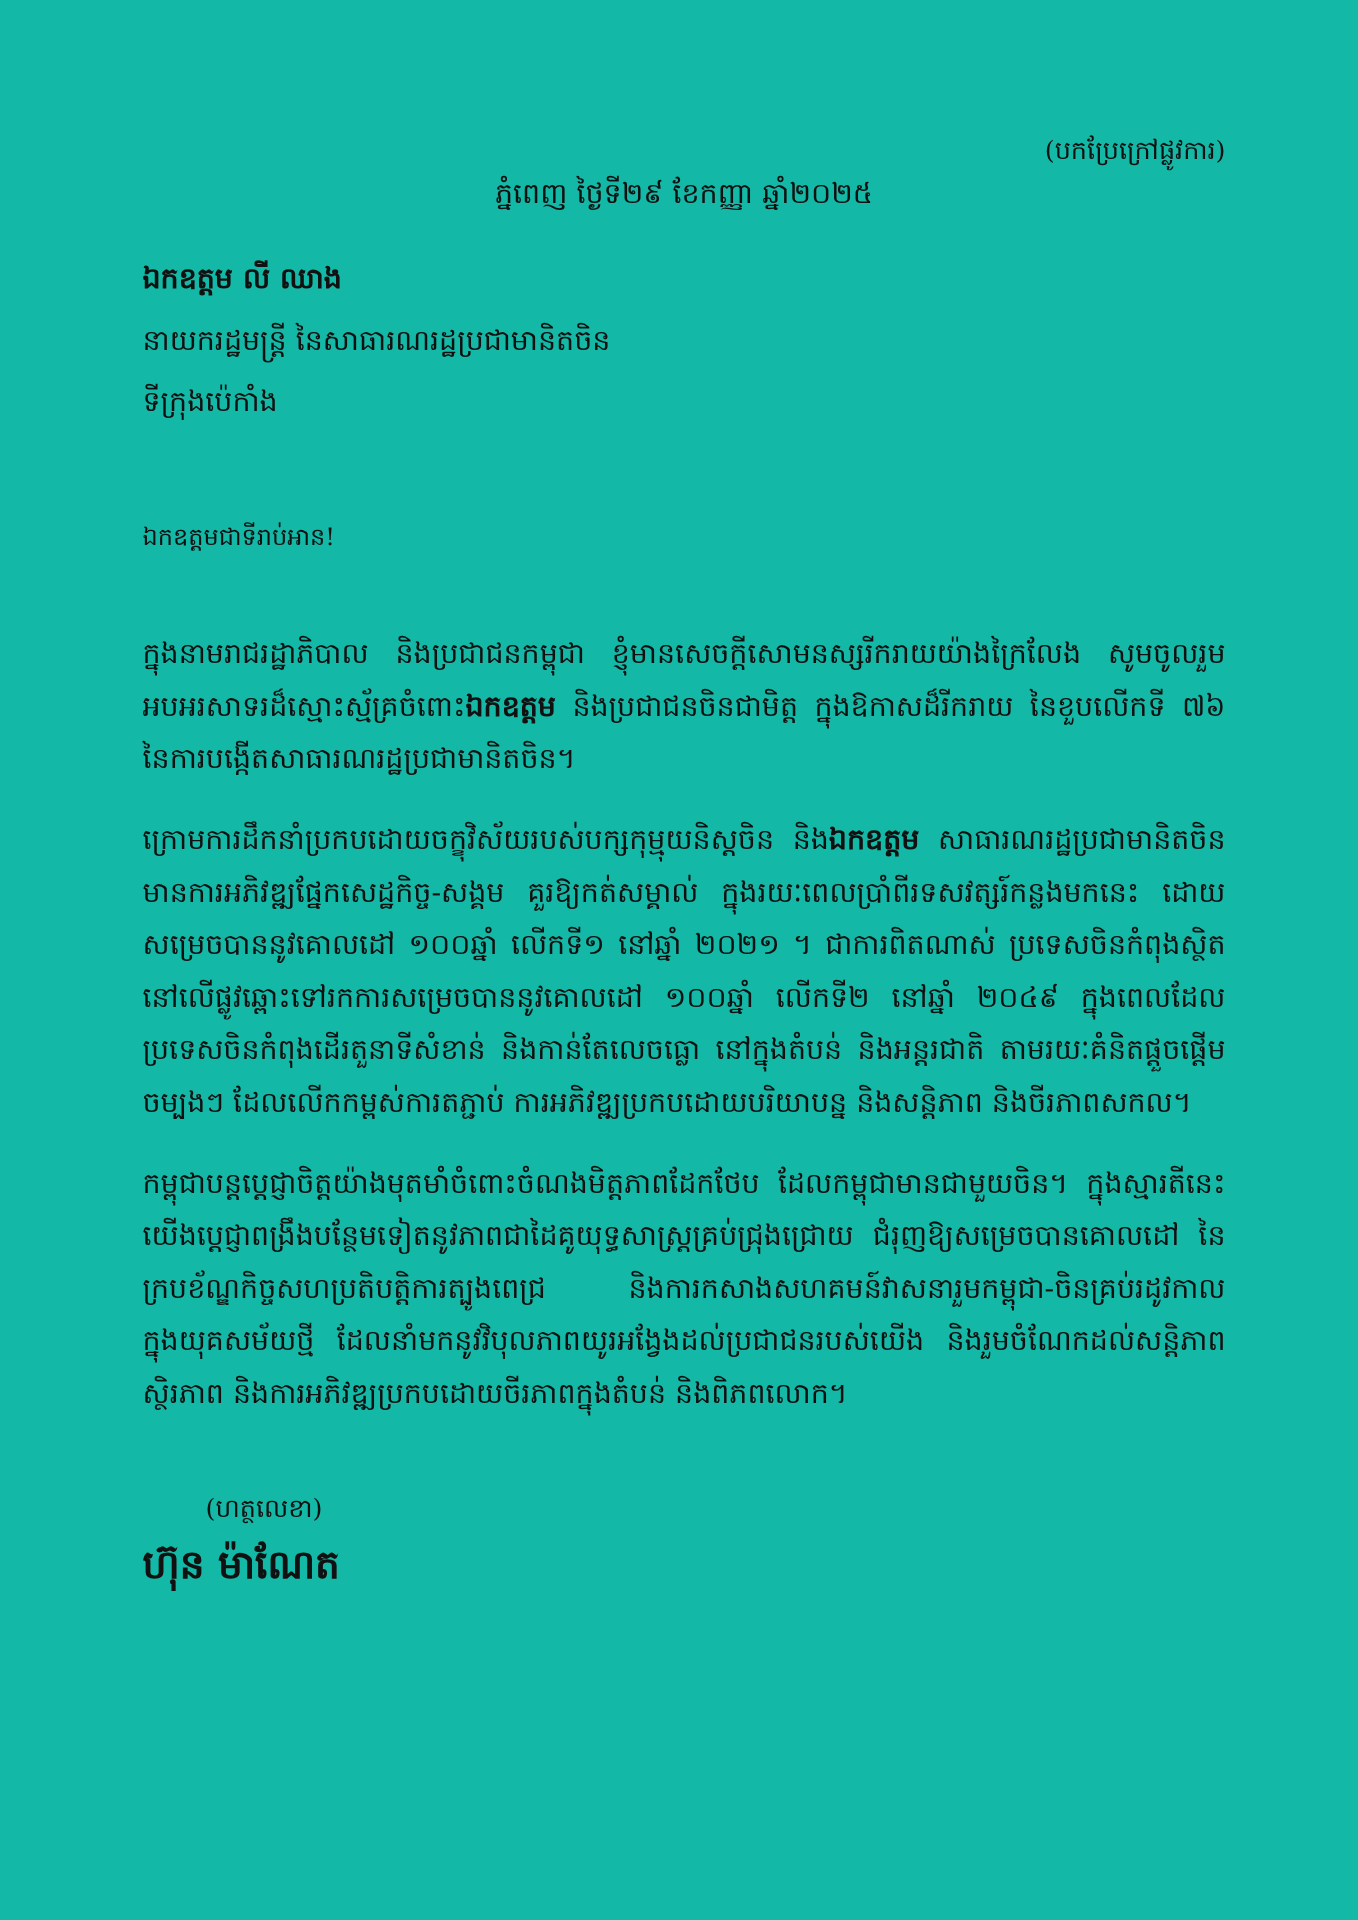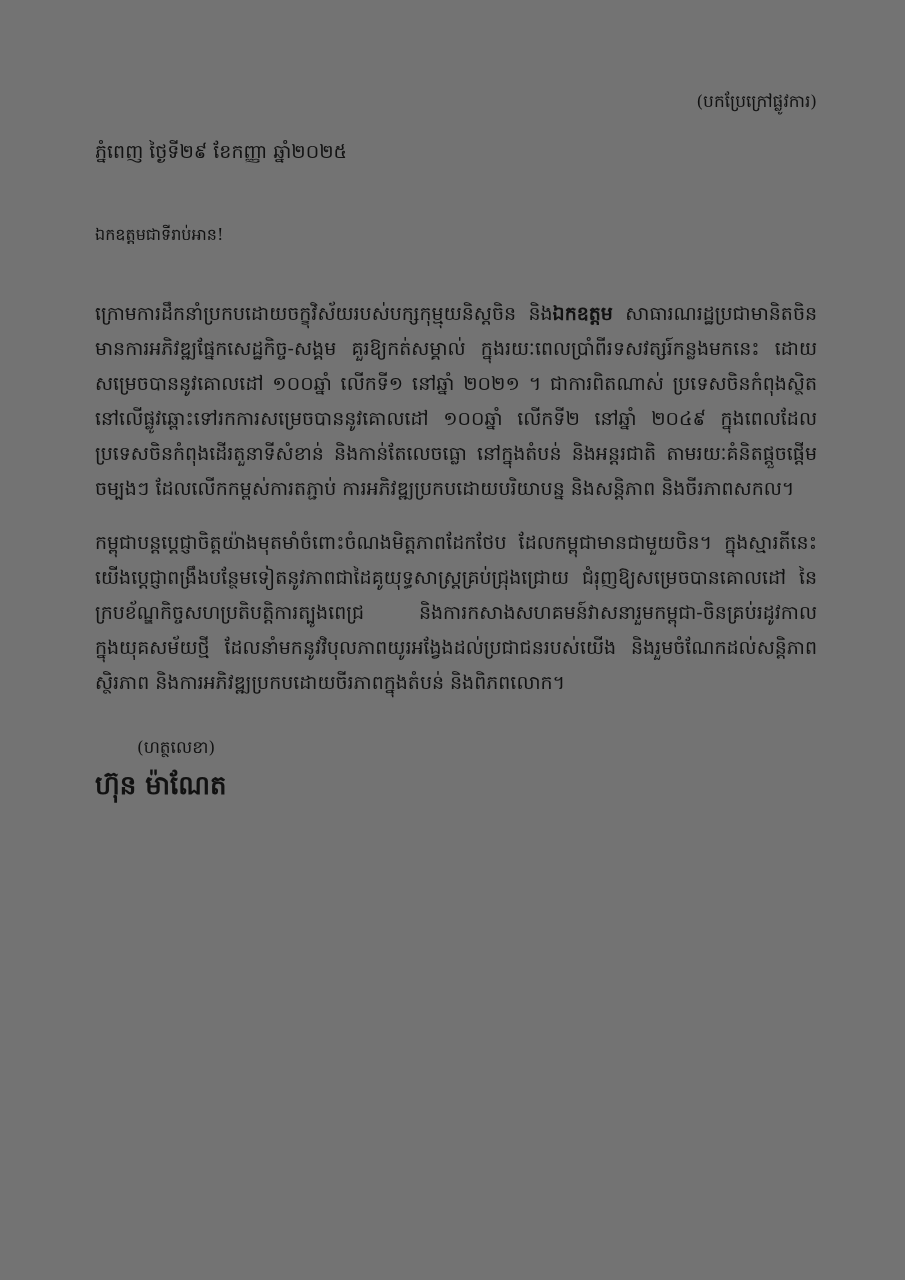--- a/index.html
+++ b/index.html
@@ -5,37 +5,36 @@
   html, body {
     margin: 0;
     padding: 0;
     background: #e8e8e8;
   }
   .page {
     position: relative;
     width: 905px;
     height: 1280px;
     margin: 0 auto;
-    background: #737373;
+    background: #14b8a6;
     box-sizing: border-box;
     padding: 88px 88px 40px 95px;
     font-family: "DejaVu Serif", "Liberation Serif", serif;
     color: #111111;
     overflow: hidden;
   }
   .note {
     text-align: right;
     font-size: 17px;
     line-height: 26px;
   }
   .date-line {
-    text-align: left;
+    text-align: center;
     font-size: 19px;
     line-height: 30px;
-    margin-top: 22px;
   }
   .recipient {
     margin-top: 22px;
     font-size: 19px;
     line-height: 41px;
   }
   .recipient .name {
     font-weight: bold;
   }
   .salutation {
@@ -47,21 +46,21 @@
     margin-top: 44px;
     font-size: 19px;
     line-height: 35px;
     text-align: justify;
     text-justify: inter-word;
   }
   .body-paragraph + .body-paragraph {
     margin-top: 13px;
   }
   .closing {
-    margin-top: 32px;
+    margin-top: 44px;
   }
   .signature-note {
     font-size: 17px;
     line-height: 30px;
     padding-left: 42px;
   }
   .signer-name {
     font-size: 26px;
     line-height: 38px;
     font-weight: bold;
@@ -73,23 +72,29 @@
 </style>
 </head>
 <body>
 
 <div class="page">
 
   <div class="note">(បកប្រែក្រៅផ្លូវការ)</div>
 
   <div class="date-line">ភ្នំពេញ ថ្ងៃទី២៩ ខែកញ្ញា ឆ្នាំ២០២៥</div>
 
+  <div class="recipient">
+    <div class="name">ឯកឧត្តម លី ឈាង</div>
+    <div>នាយករដ្ឋមន្ត្រី នៃសាធារណរដ្ឋប្រជាមានិតចិន</div>
+    <div>ទីក្រុងប៉េកាំង</div>
+  </div>
 
   <div class="salutation">ឯកឧត្តមជាទីរាប់អាន!</div>
 
+  <p class="body-paragraph"><span>ក្នុងនាមរាជរដ្ឋាភិបាល និងប្រជាជនកម្ពុជា ខ្ញុំមានសេចក្តីសោមនស្សរីករាយយ៉ាងក្រៃលែង សូមចូលរួមអបអរសាទរដ៏ស្មោះស្ម័គ្រចំពោះ</span><span class="bold-run">ឯកឧត្តម</span><span> និងប្រជាជនចិនជាមិត្ត ក្នុងឱកាសដ៏រីករាយ នៃខួបលើកទី ៧៦ នៃការបង្កើតសាធារណរដ្ឋប្រជាមានិតចិន។</span></p>
 
   <p class="body-paragraph"><span>ក្រោមការដឹកនាំប្រកបដោយចក្ខុវិស័យរបស់បក្សកុម្មុយនិស្តចិន និង</span><span class="bold-run">ឯកឧត្តម</span><span> សាធារណរដ្ឋប្រជាមានិតចិនមានការអភិវឌ្ឍផ្នែកសេដ្ឋកិច្ច-សង្គម គួរឱ្យកត់សម្គាល់ ក្នុងរយៈពេលប្រាំពីរទសវត្សរ៍កន្លងមកនេះ ដោយសម្រេចបាននូវគោលដៅ ១០០ឆ្នាំ លើកទី១ នៅឆ្នាំ ២០២១ ។ ជាការពិតណាស់ ប្រទេសចិនកំពុងស្ថិតនៅលើផ្លូវឆ្ពោះទៅរកការសម្រេចបាននូវគោលដៅ ១០០ឆ្នាំ លើកទី២ នៅឆ្នាំ ២០៤៩ ក្នុងពេលដែលប្រទេសចិនកំពុងដើរតួនាទីសំខាន់ និងកាន់តែលេចធ្លោ នៅក្នុងតំបន់ និងអន្តរជាតិ តាមរយៈគំនិតផ្តួចផ្តើមចម្បងៗ ដែលលើកកម្ពស់ការតភ្ជាប់ ការអភិវឌ្ឍប្រកបដោយបរិយាបន្ន និងសន្តិភាព និងចីរភាពសកល។</span></p>
 
   <p class="body-paragraph"><span>កម្ពុជាបន្តប្តេជ្ញាចិត្តយ៉ាងមុតមាំចំពោះចំណងមិត្តភាពដែកថែប ដែលកម្ពុជាមានជាមួយចិន។ ក្នុងស្មារតីនេះ យើងប្តេជ្ញាពង្រឹងបន្ថែមទៀតនូវភាពជាដៃគូយុទ្ធសាស្ត្រគ្រប់ជ្រុងជ្រោយ ជំរុញឱ្យសម្រេចបានគោលដៅ នៃក្របខ័ណ្ឌកិច្ចសហប្រតិបត្តិការត្បូងពេជ្រ និងការកសាងសហគមន៍វាសនារួមកម្ពុជា-ចិនគ្រប់រដូវកាល ក្នុងយុគសម័យថ្មី ដែលនាំមកនូវវិបុលភាពយូរអង្វែងដល់ប្រជាជនរបស់យើង និងរួមចំណែកដល់សន្តិភាព ស្ថិរភាព និងការអភិវឌ្ឍប្រកបដោយចីរភាពក្នុងតំបន់ និងពិភពលោក។</span></p>
 
 
   <div class="closing">
     <div class="signature-note">(ហត្ថលេខា)</div>
     <div class="signer-name">ហ៊ុន ម៉ាណែត</div>
   </div>

